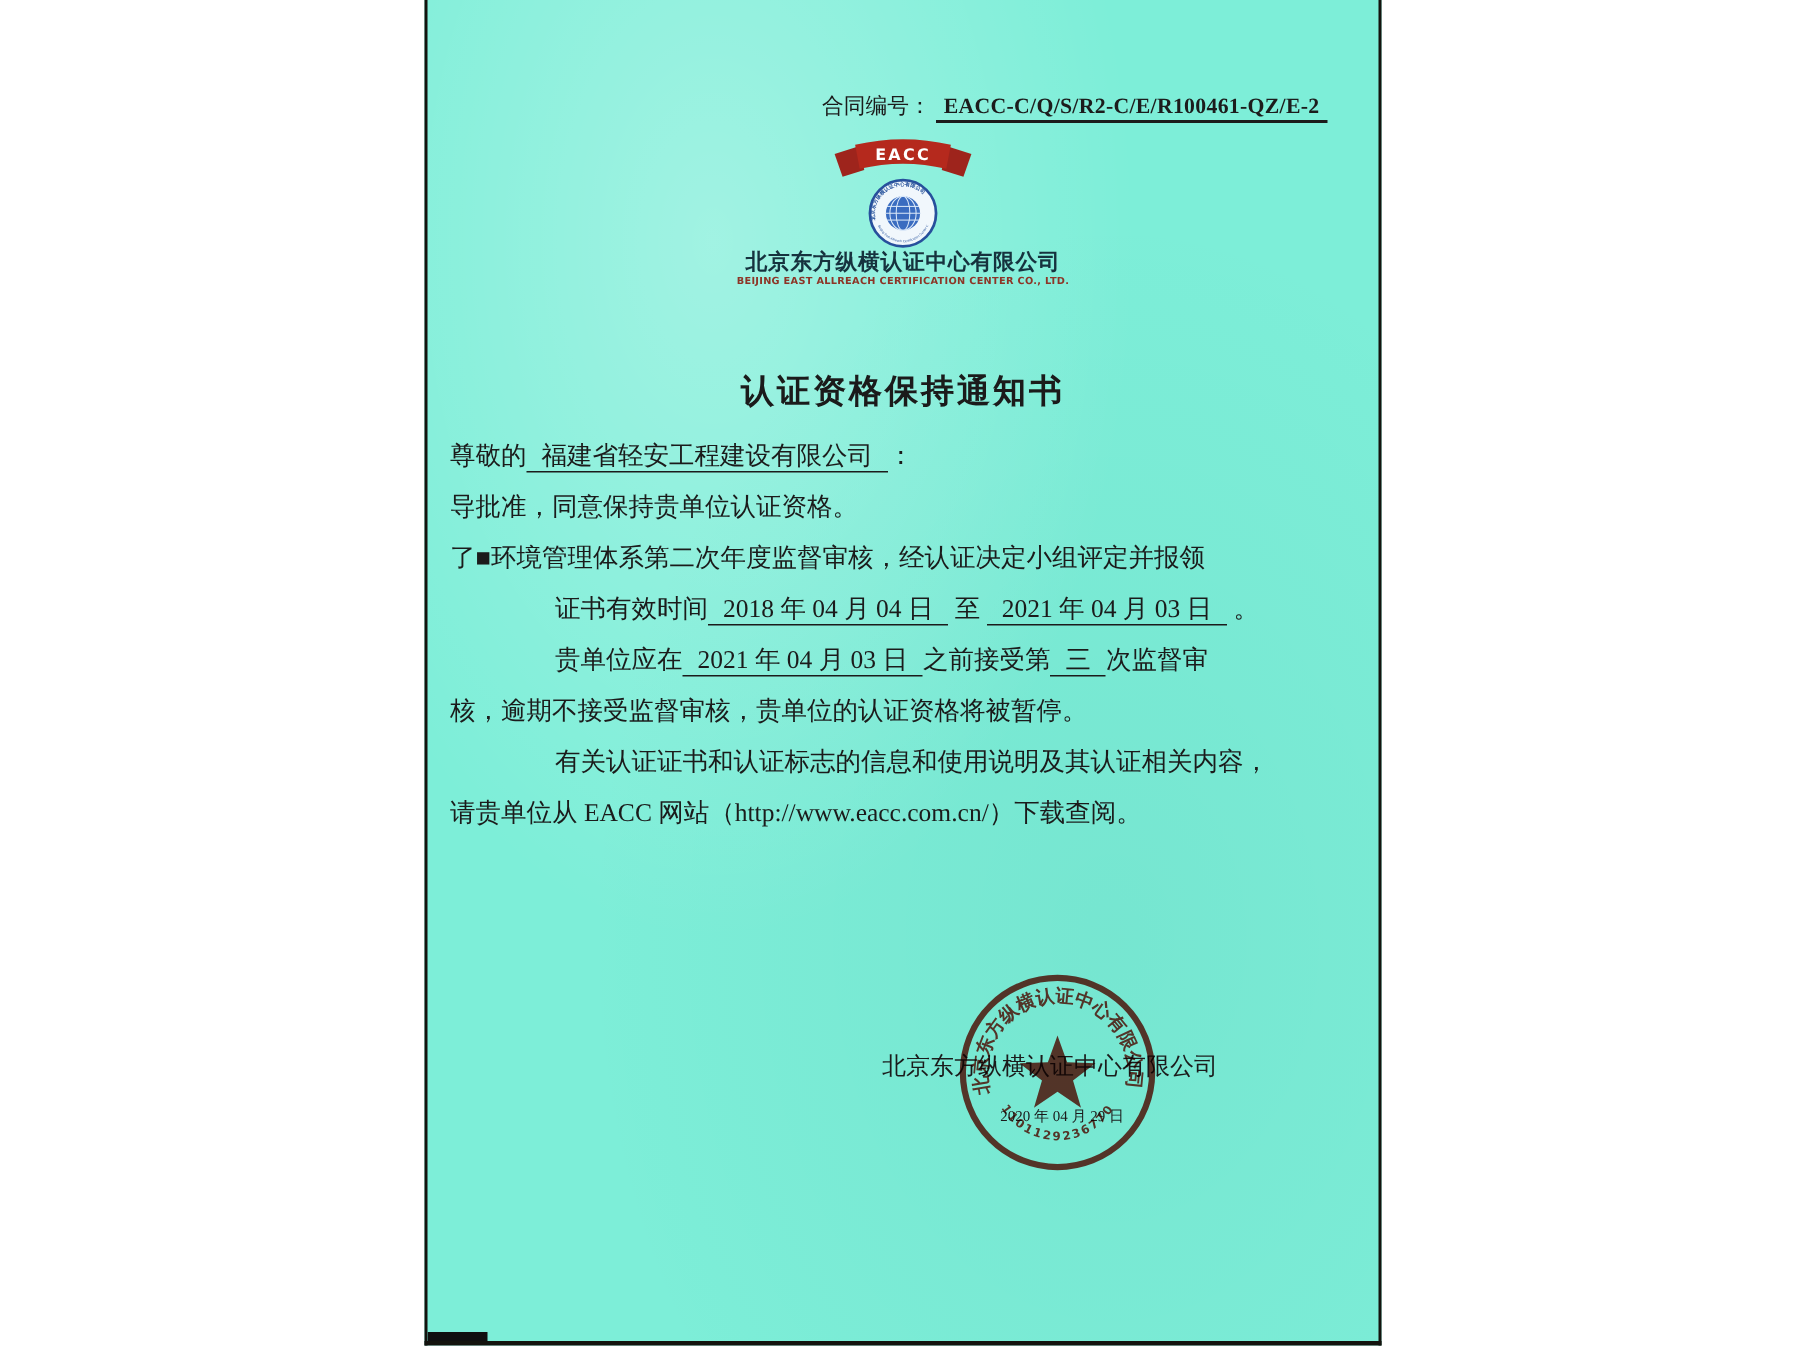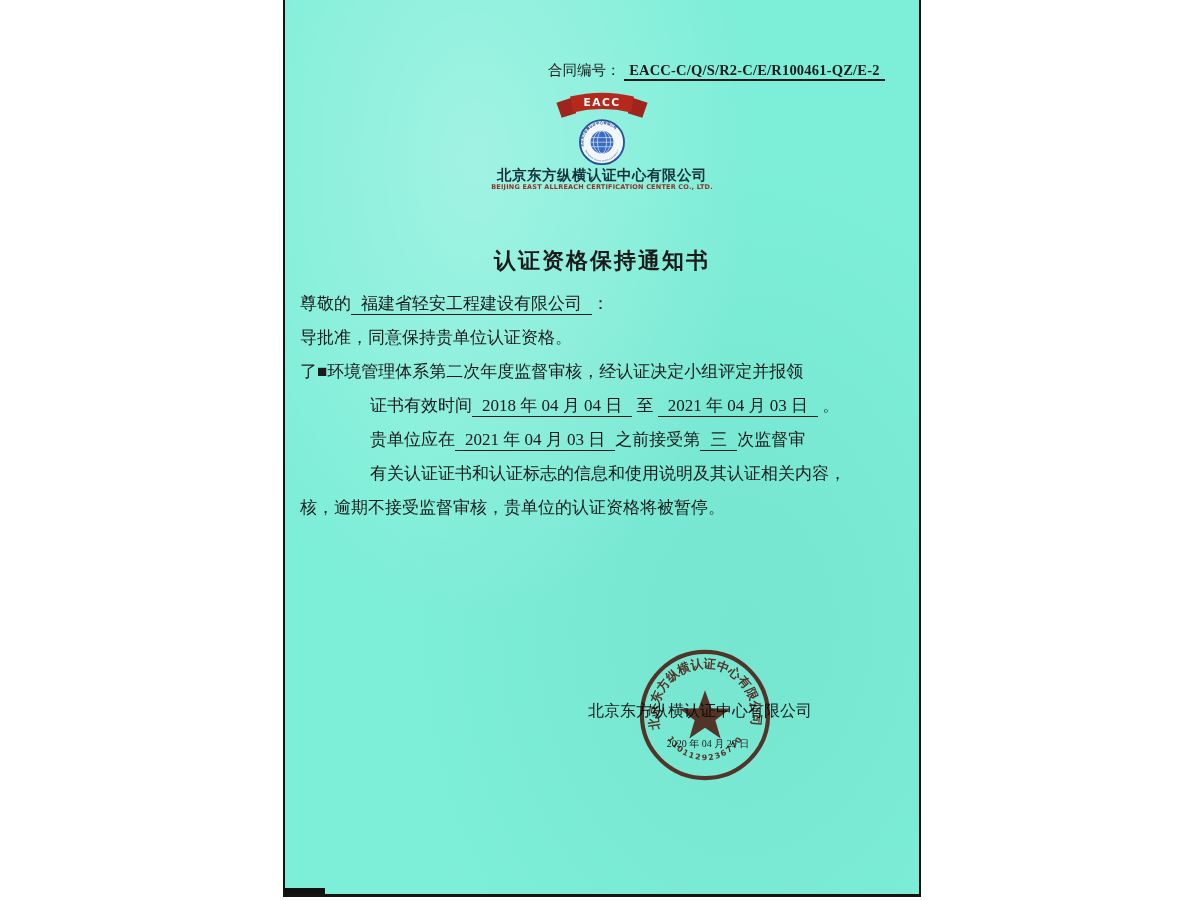--- a/index.html
+++ b/index.html
@@ -121,22 +121,23 @@
   </div>
 
   <div class="title">认证资格保持通知书</div>
 
   <div class="letter-body" id="letter-body">
       <div class="line"><span>尊敬的</span><span class="u">福建省轻安工程建设有限公司</span><span>：</span></div>
       <div class="line"><span>导批准，同意保持贵单位认证资格。</span></div>
       <div class="line"><span>了■环境管理体系第二次年度监督审核，经认证决定小组评定并报领</span></div>
       <div class="line indent"><span>证书有效时间</span><span class="u">2018 年 04 月 04 日</span><span> 至 </span><span class="u">2021 年 04 月 03 日</span><span> 。</span></div>
       <div class="line indent"><span>贵单位应在</span><span class="u">2021 年 04 月 03 日</span><span>之前接受第</span><span class="u">三</span><span>次监督审</span></div>
+      <div class="line"><span>核，逾期不接受监督审核，贵单位的认证资格将被暂停。</span></div>
       <div class="line indent"><span>有关认证证书和认证标志的信息和使用说明及其认证相关内容，</span></div>
-      <div class="line"><span>核，逾期不接受监督审核，贵单位的认证资格将被暂停。</span></div>
+      <div class="line"><span>请贵单位从 EACC 网站（http://www.eacc.com.cn/）下载查阅。</span></div>
     </div>
 
   <div class="sig-org">北京东方纵横认证中心有限公司</div>
   <div class="sig-date">2020 年 04 月 29 日</div>
 
   <svg class="seal-svg" viewBox="0 0 140 140">
     <circle cx="70" cy="70" r="64" fill="none" stroke="#a8281e" stroke-width="4.2"></circle>
     <path id="seal-arc-top" d="M 24,84 A 48,48 0 1 1 116,84" fill="none"></path>
     <text font-family="DejaVu Sans, sans-serif" font-size="12.5" font-weight="bold" fill="#a8281e">
       <textPath href="#seal-arc-top">北京东方纵横认证中心有限公司</textPath>

